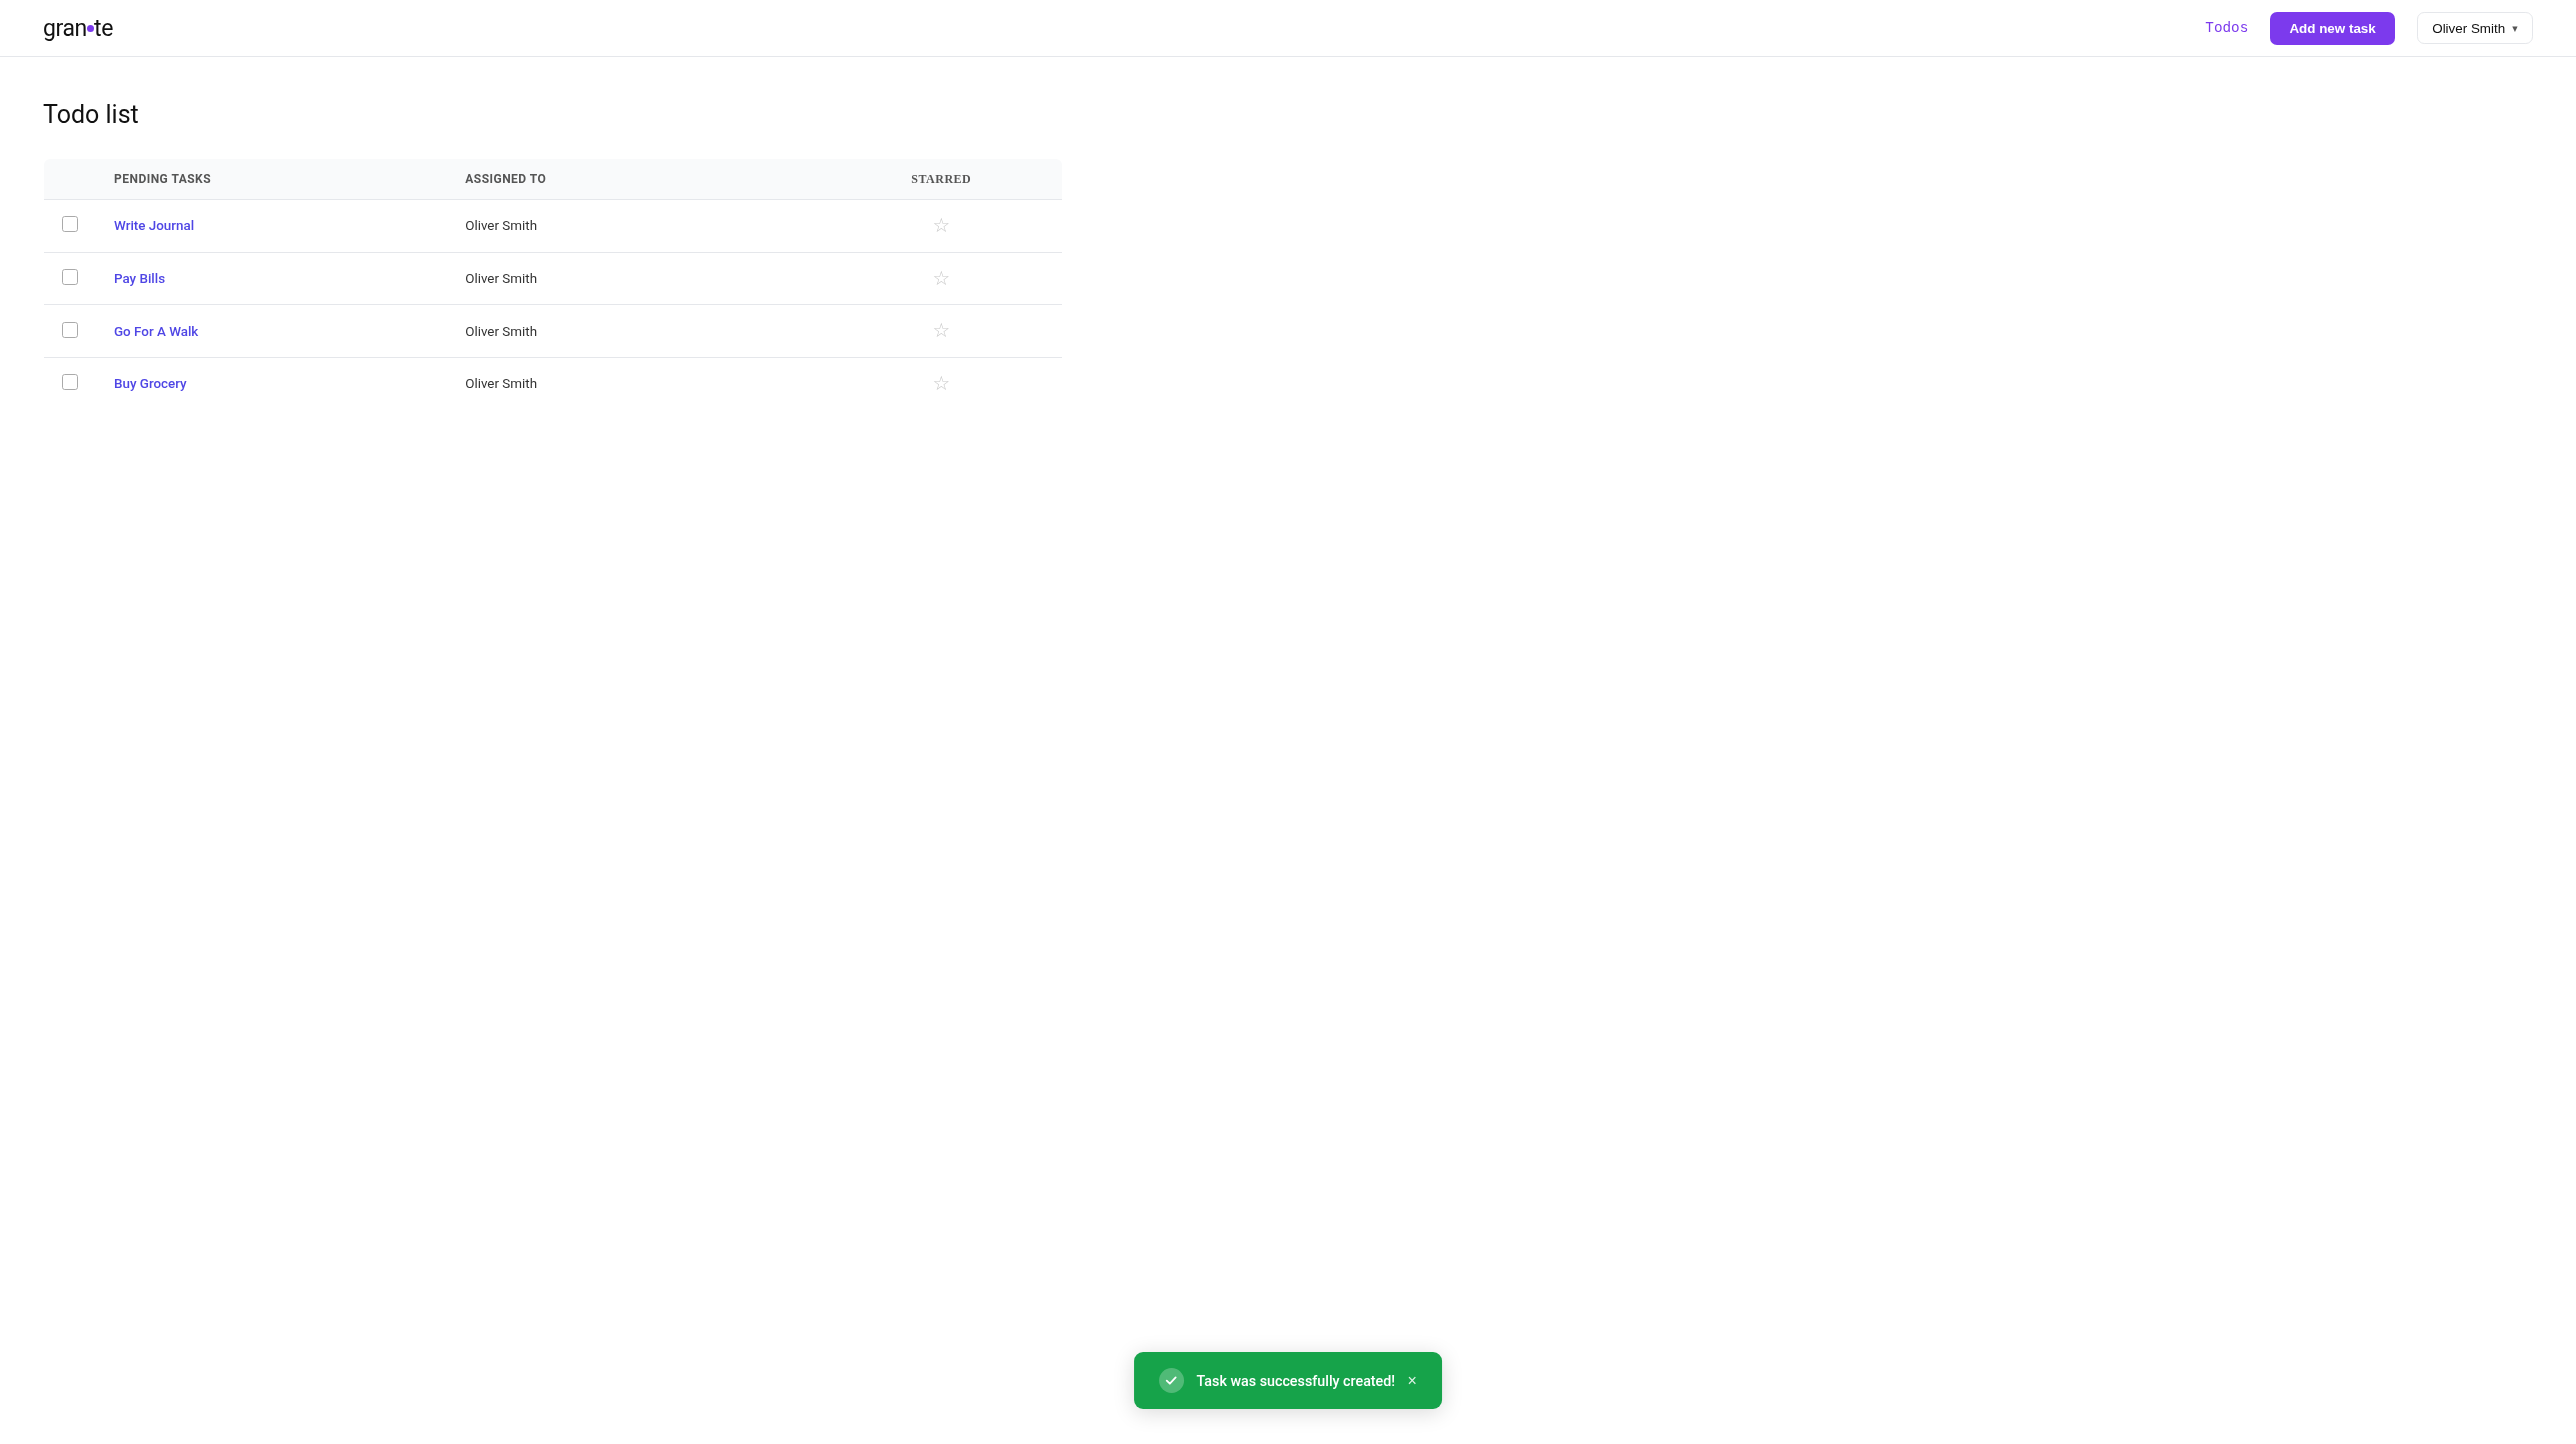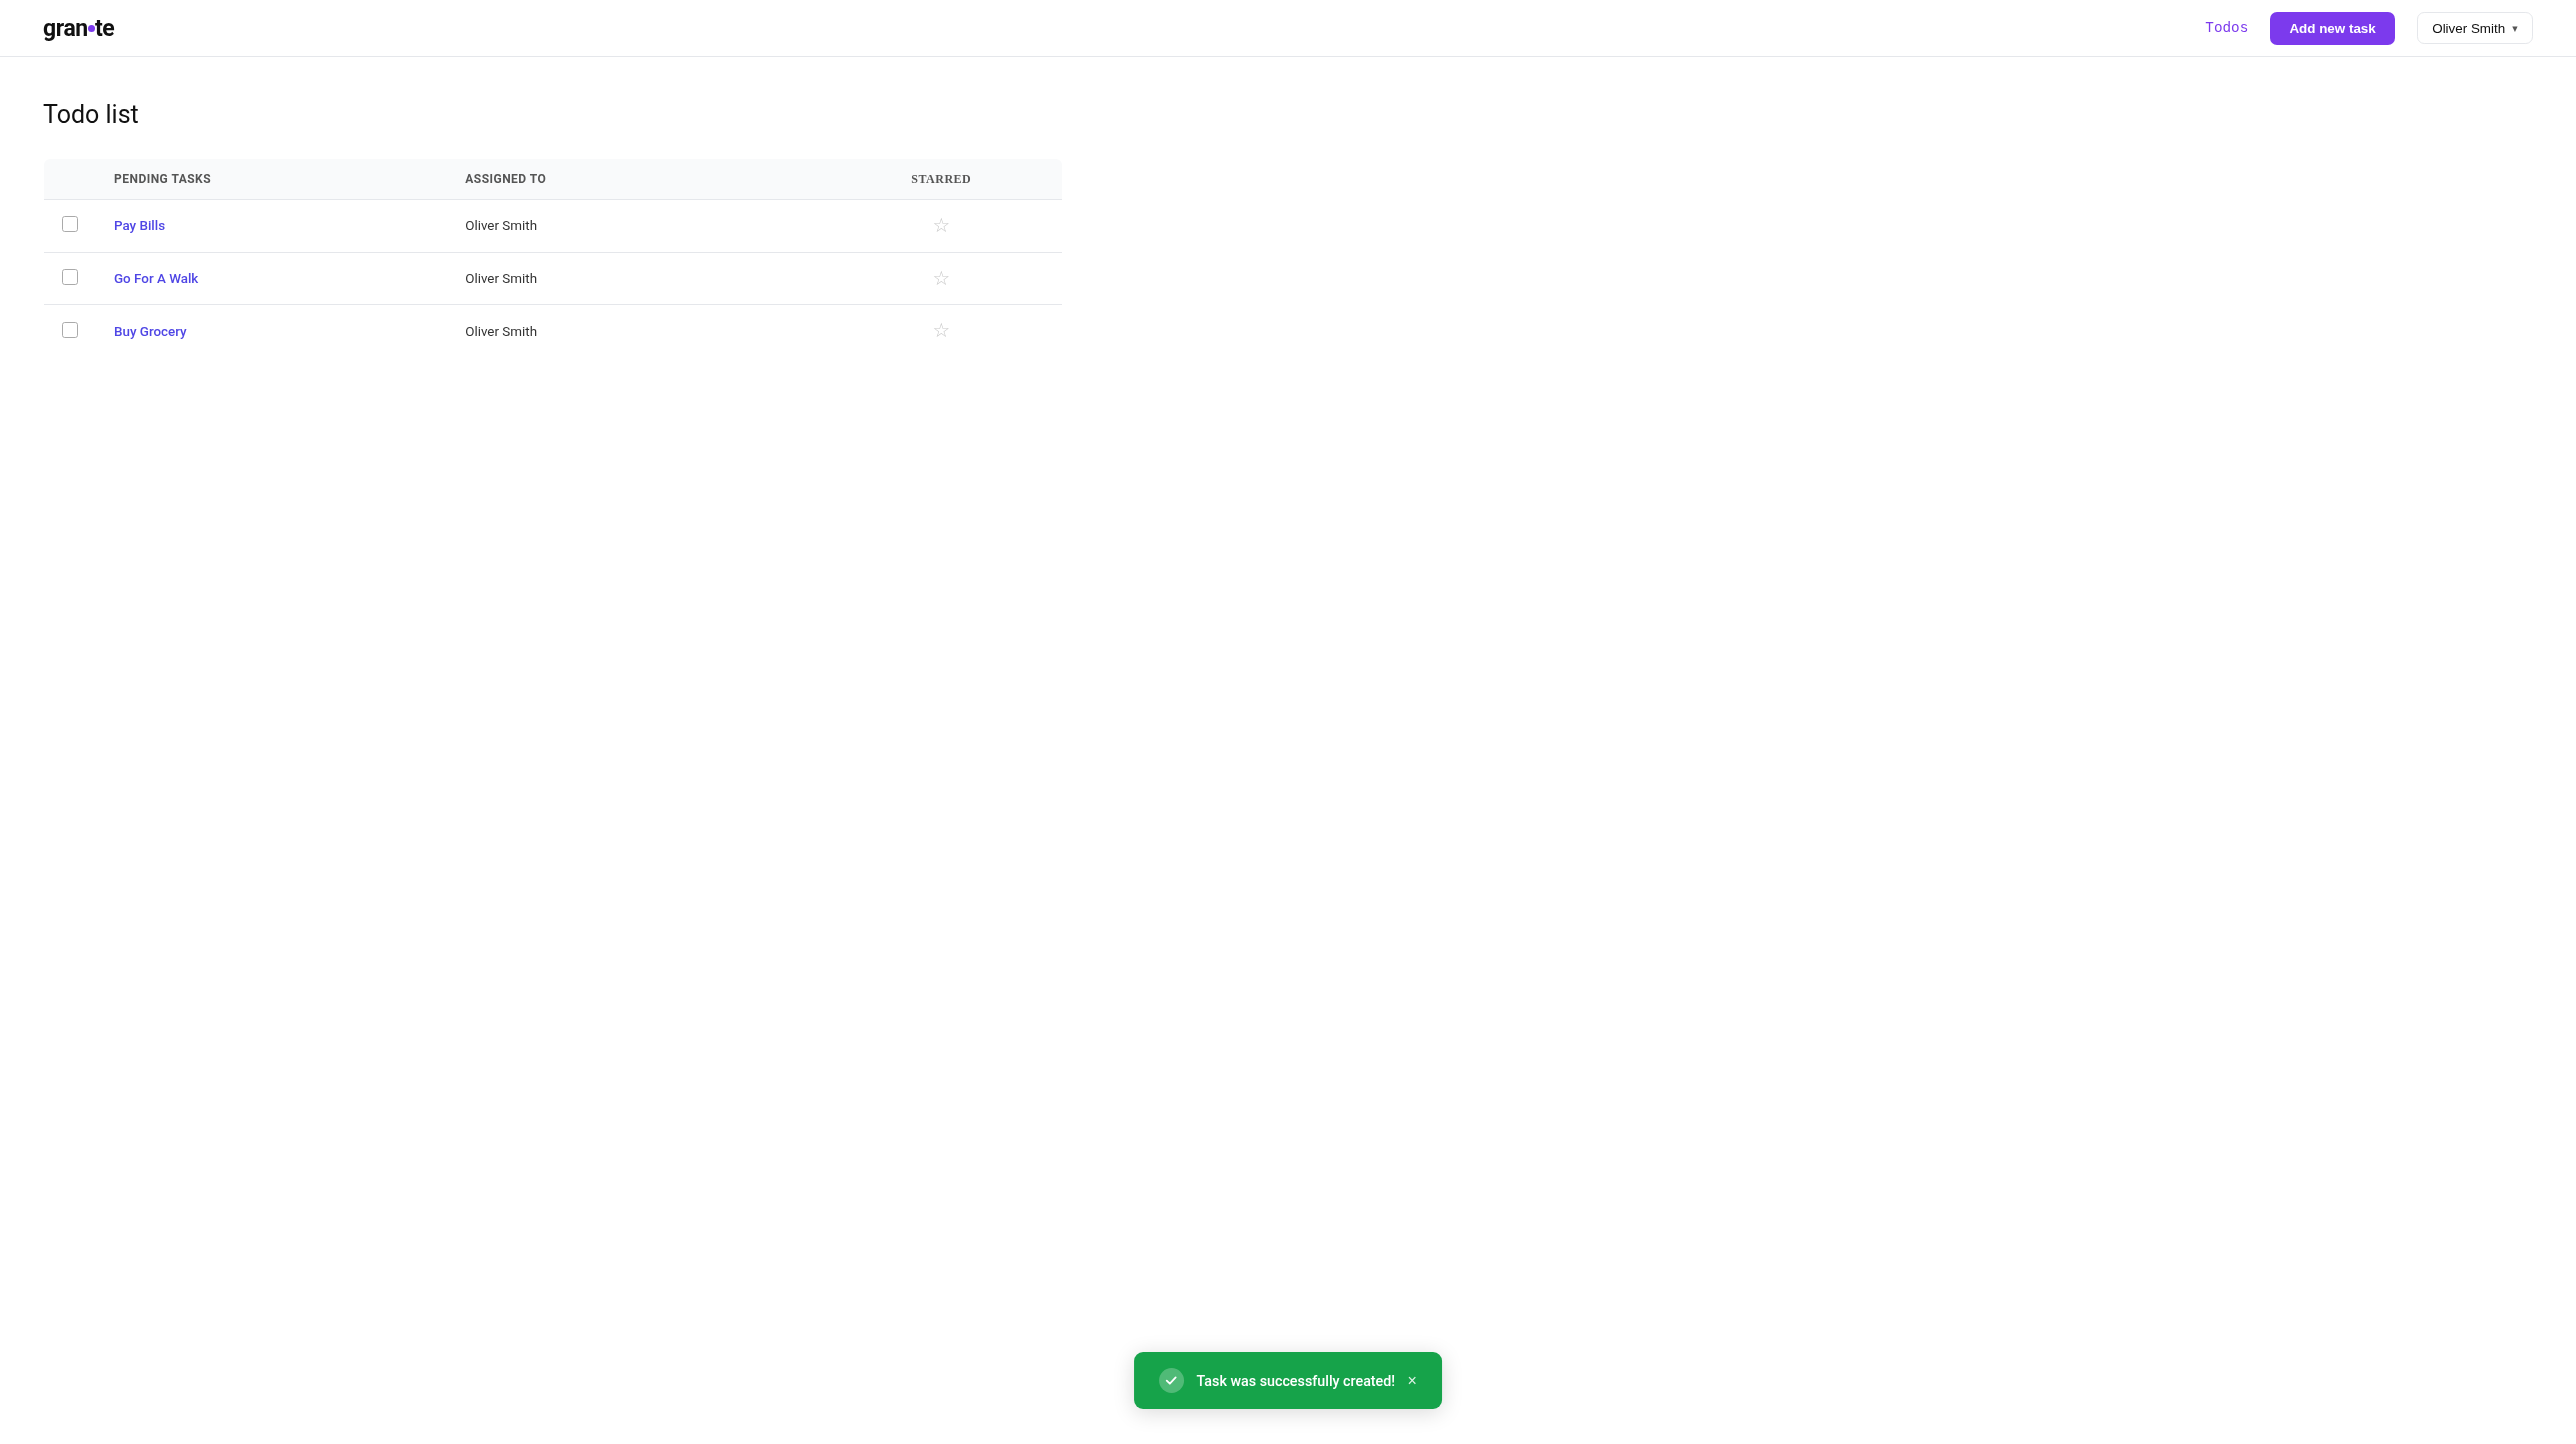--- a/index.html
+++ b/index.html
@@ -21,21 +21,21 @@
       align-items: center;
       justify-content: space-between;
       padding: 0 43px;
       height: 57px;
       border-bottom: 0.9px solid #e5e7eb;
       background: #fff;
     }
 
     .logo {
       font-size: 23px;
-      font-weight: 700;
+      font-weight: 400;
       color: #111;
       letter-spacing: -0.4px;
       position: relative;
     }
 
     .logo span.dot {
       display: inline-block;
       width: 7.2px;
       height: 7.2px;
       background: #7c3aed;
@@ -278,20 +278,26 @@
   <table class="todo-table">
     <thead>
       <tr>
         <th class="col-check"></th>
         <th class="col-task">PENDING TASKS</th>
         <th class="col-assigned">ASSIGNED TO</th>
         <th class="col-starred">STARRED</th>
       </tr>
     </thead>
     <tbody id="table-body">
+    <tr>
+          <td class="td-check"><input type="checkbox" class="task-checkbox" style=""></td>
+          <td><a class="task-name-link">Write Journal</a></td>
+          <td><span class="assigned-name">Oliver Smith</span></td>
+          <td class="star-cell"><button class="star-icon">☆</button></td>
+        </tr>
         <tr>
           <td class="td-check"><input type="checkbox" class="task-checkbox" style=""></td>
           <td><a class="task-name-link">Pay Bills</a></td>
           <td><span class="assigned-name">Oliver Smith</span></td>
           <td class="star-cell"><button class="star-icon">☆</button></td>
         </tr>
         <tr>
           <td class="td-check"><input type="checkbox" class="task-checkbox" style=""></td>
           <td><a class="task-name-link">Go For A Walk</a></td>
           <td><span class="assigned-name">Oliver Smith</span></td>

